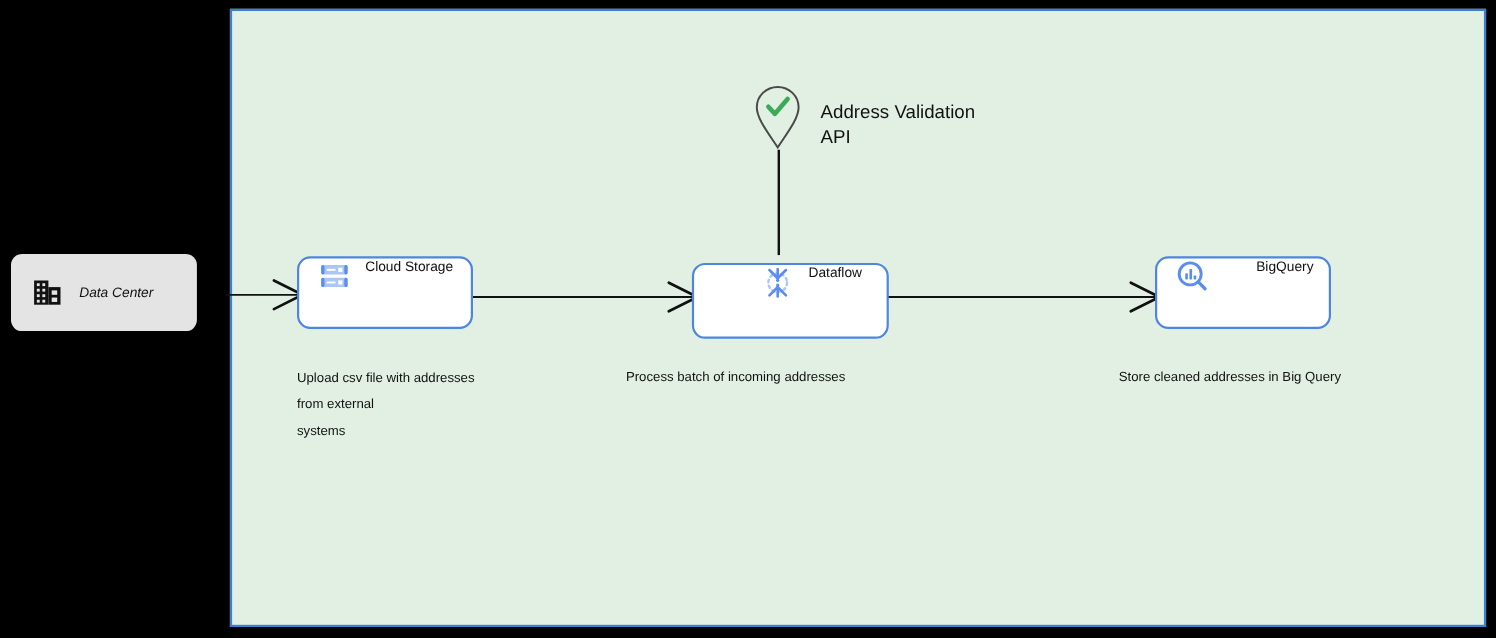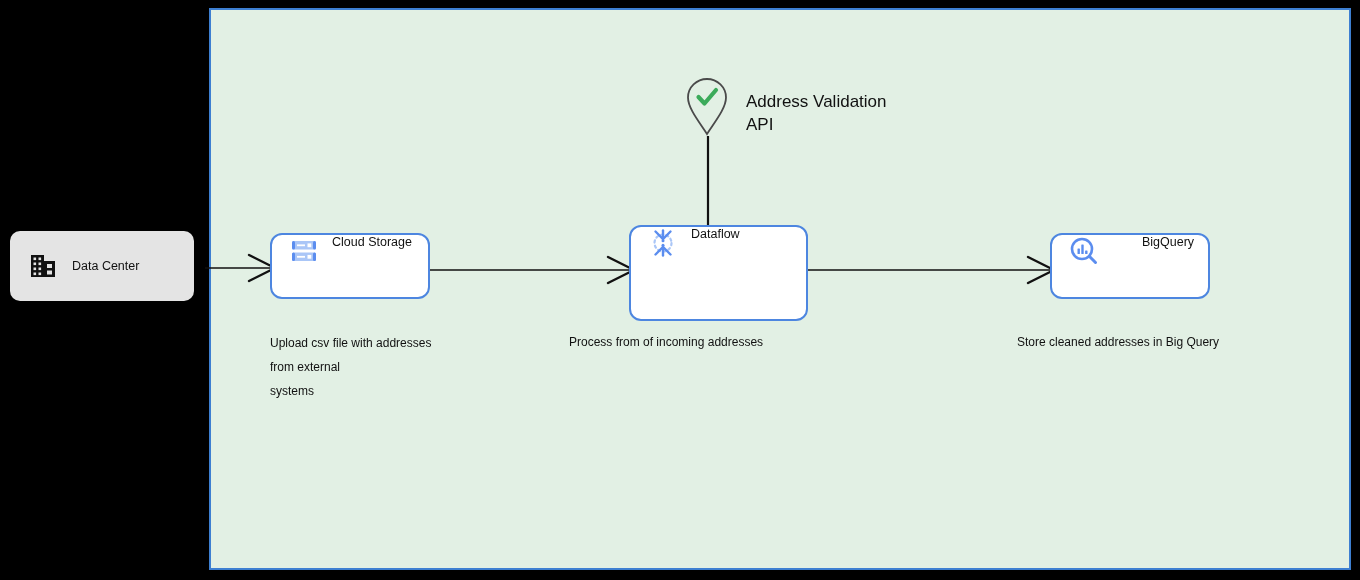--- a/index.html
+++ b/index.html
@@ -29,27 +29,28 @@
     background: #e2f0e4;
     border: 2px solid #3d7fd1;
     box-sizing: border-box;
   }
 
   
   #data-center-node {
     position: absolute;
     left: 10px;
     top: 231px;
-    width: 184px;
+    width: 169px;
     height: 70px;
     background: #e4e4e4;
     border-radius: 10px;
     box-sizing: border-box;
     display: flex;
     align-items: center;
+    font-style: italic;
   }
   #data-center-node .node-icon {
     margin-left: 18px;
     width: 30px;
     height: 30px;
     flex: 0 0 auto;
     display: flex;
     align-items: center;
     justify-content: center;
   }
@@ -79,21 +80,21 @@
     justify-content: center;
   }
   .gcp-node .node-label {
     margin-left: 12px;
     font-size: 12.5px;
     color: #111111;
     white-space: nowrap;
   }
 
   #node-cloud-storage { left: 270px; top: 233px; width: 160px; height: 66px; }
-  #node-dataflow      { left: 629px; top: 225px; width: 179px; height: 96px; }
+  #node-dataflow      { left: 629px; top: 239px; width: 179px; height: 69px; padding-left: 44px; }
   #node-bigquery      { left: 1050px; top: 233px; width: 160px; height: 66px; gap: 30px; }
 
   
   #api-node {
     position: absolute;
     left: 684px;
     top: 76px;
     display: flex;
     align-items: flex-start;
   }
@@ -239,16 +240,16 @@
         <path d="M 14.5 21 L 20.5 27.5 L 32 14" fill="none" stroke="#3bab5a" stroke-width="4.2" stroke-linecap="round" stroke-linejoin="round"></path>
       </svg>
     </span>
     <span class="api-label">Address Validation
 API</span>
   </div>
 
   <div class="caption" id="caption-upload">Upload csv file with addresses
 from external
 systems</div>
-  <div class="caption" id="caption-process">Process from of incoming addresses</div>
+  <div class="caption" id="caption-process">Process batch of incoming addresses</div>
   <div class="caption" id="caption-store">Store cleaned addresses in Big Query</div>
 
 </div>
 
 </body></html>

